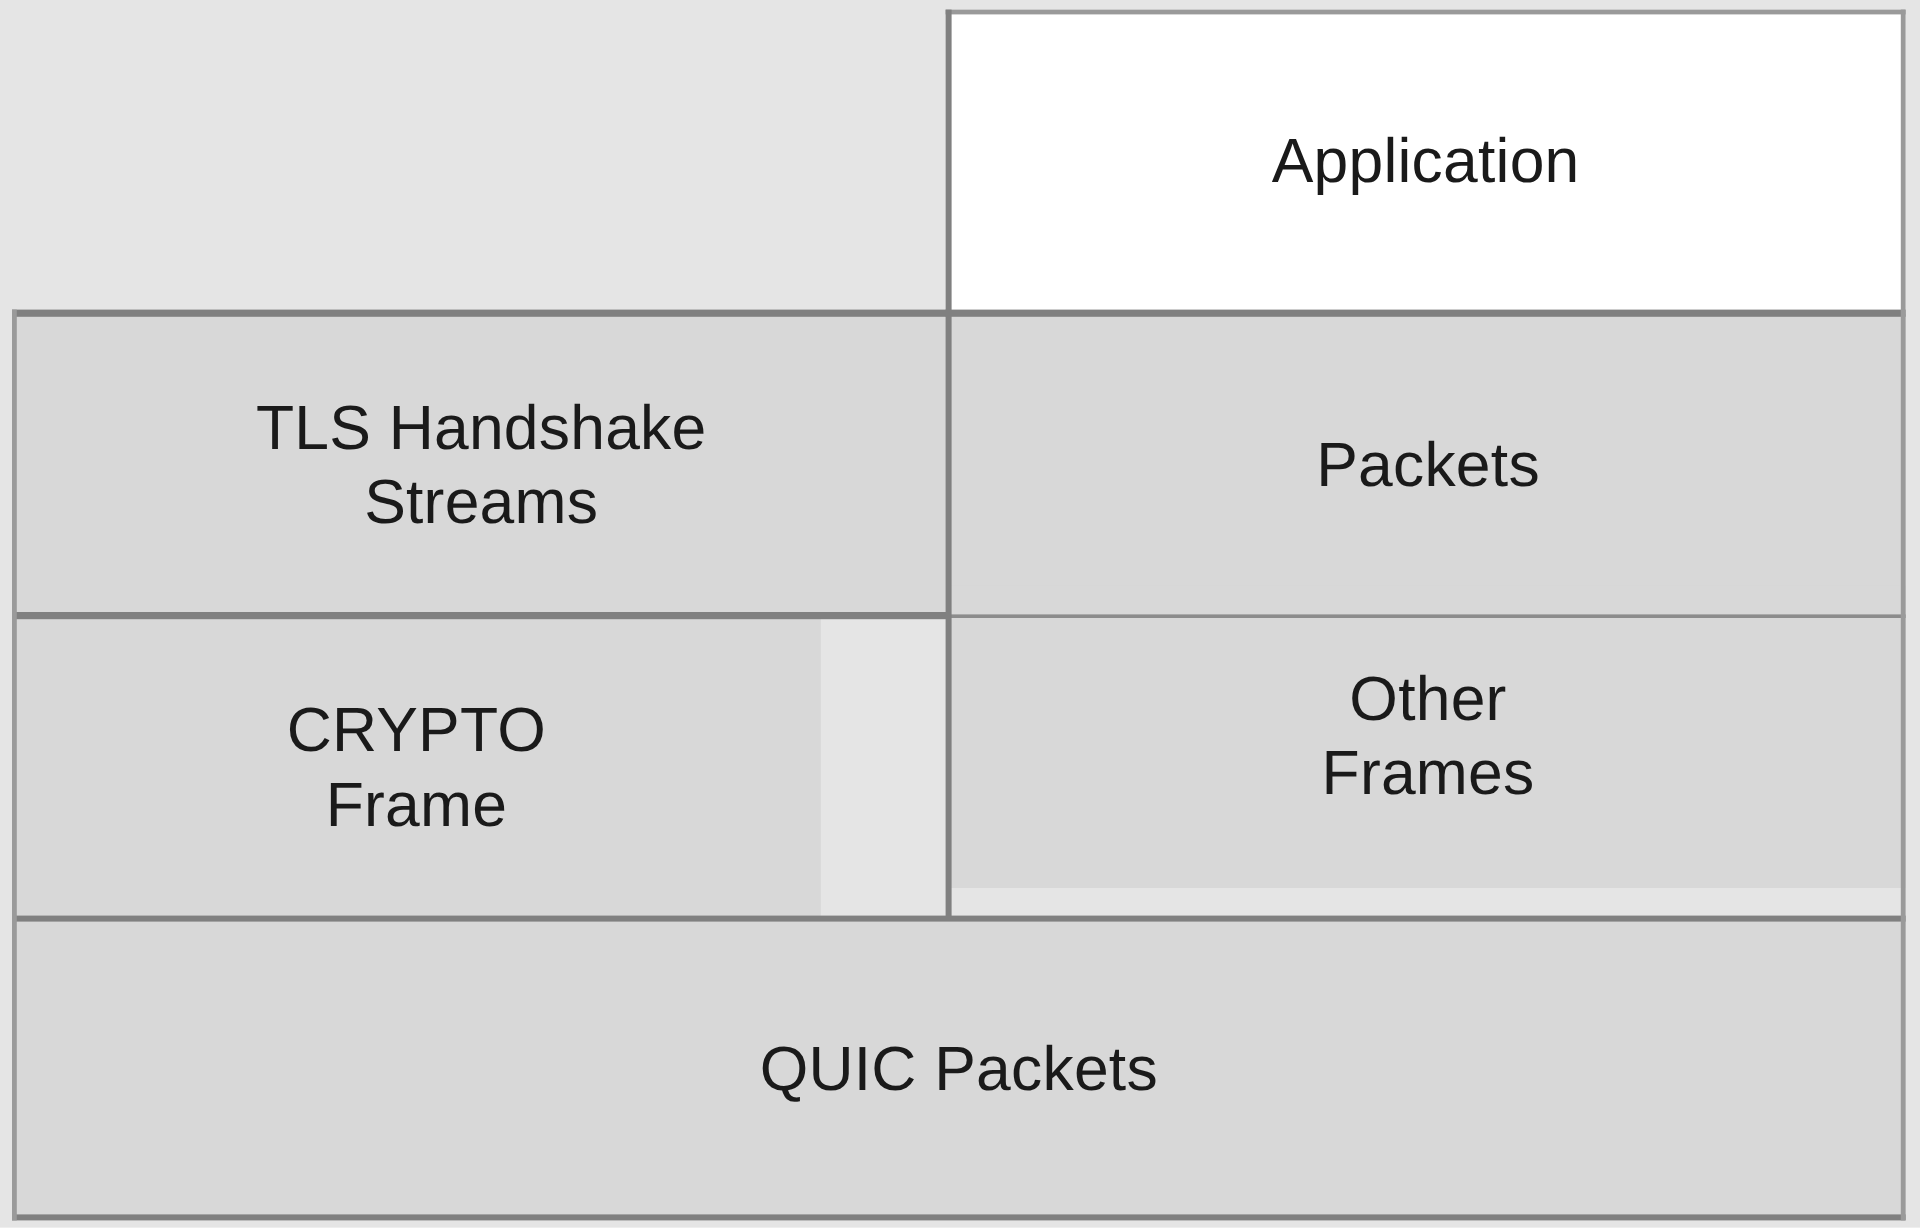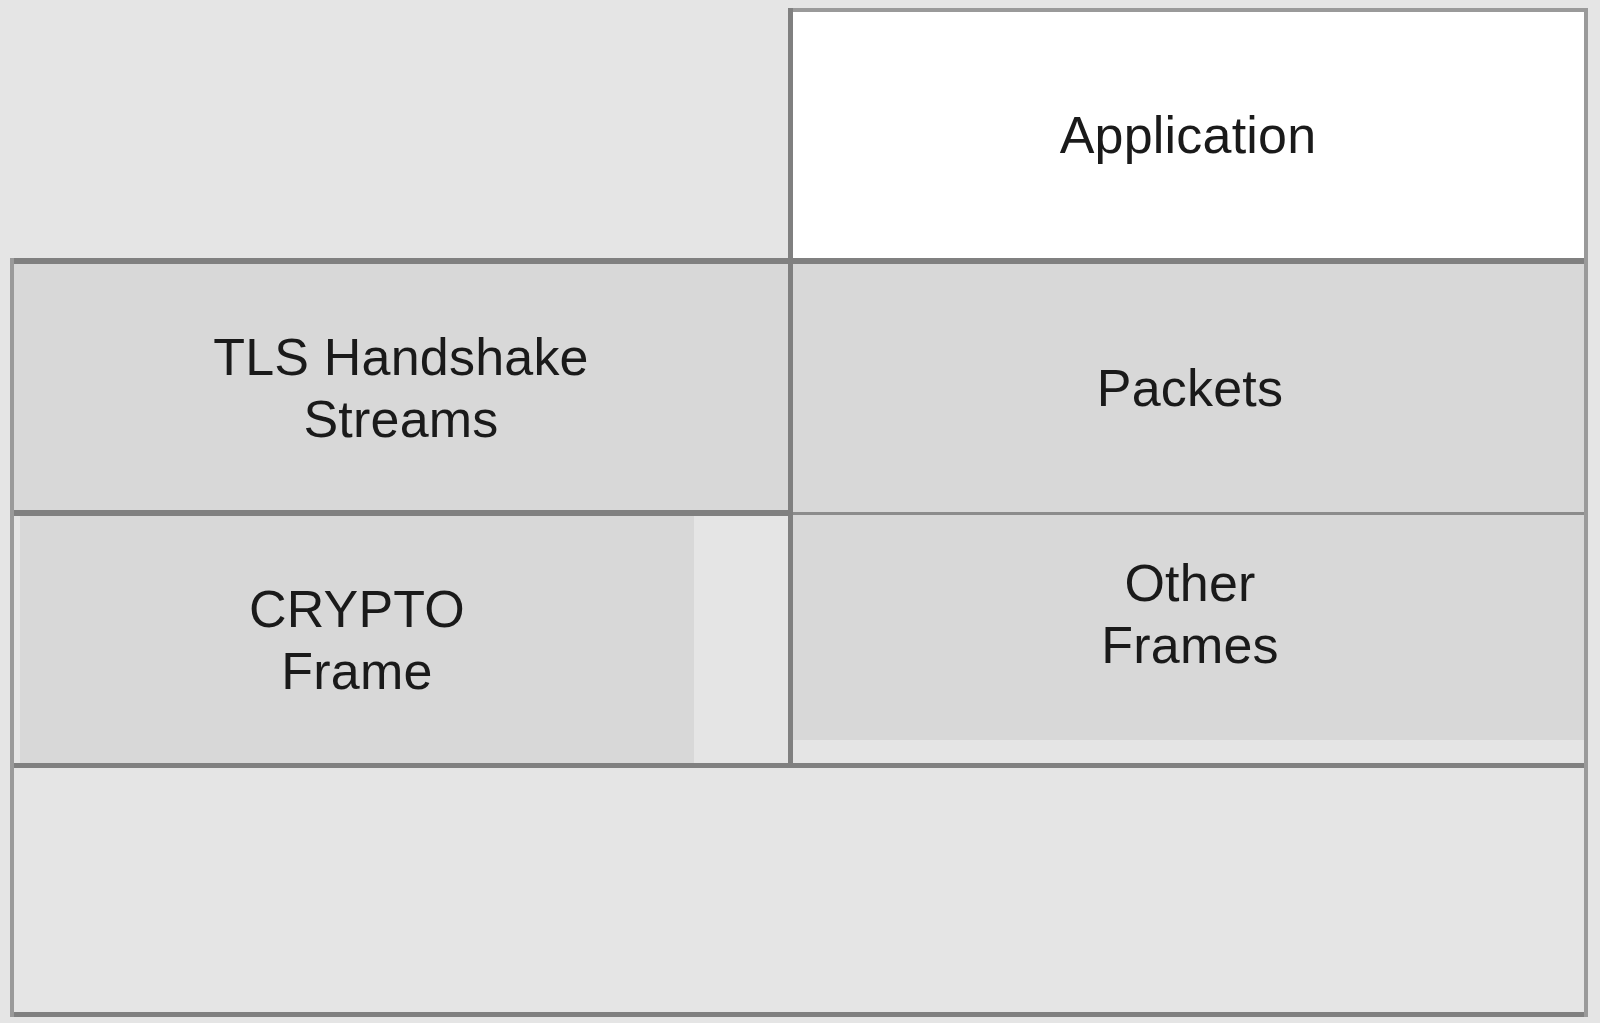--- a/index.html
+++ b/index.html
@@ -45,21 +45,21 @@
     position: absolute;
     background: #808080;
   }
   .rule.light { background: #9a9a9a; }
   .rule.thin  { background: #8c8c8c; }
 
   
   .box-application   { left: 788px;  top: 8px;    width: 800px;  height: 254px; }
   .box-tls           { left: 10px;   top: 262px;  width: 782px;  height: 252px; }
   .box-streams       { left: 792px;  top: 262px;  width: 796px;  height: 252px; }
-  .box-crypto        { left: 20px;   top: 514px;  width: 674px;  height: 252px; }
+  .box-crypto        { left: 10px;   top: 514px;  width: 674px;  height: 252px; }
   .box-otherframes   { left: 792px;  top: 488px;  width: 796px;  height: 252px; }
   .box-quic          { left: 10px;   top: 766px;  width: 1578px; height: 250px; }
 
   
   .h-app-top      { left: 788px;  top: 8px;    width: 800px;  height: 4px;  }
   .h-app-bottom   { left: 788px;  top: 258px;  width: 800px;  height: 6px;  }
   .h-grayrow-top  { left: 10px;   top: 258px;  width: 782px;  height: 6px;  }
   .h-row2-bottom  { left: 10px;   top: 510px;  width: 782px;  height: 6px;  }
   .h-row2r-bottom { left: 792px;  top: 512px;  width: 796px;  height: 3px;  }
   .h-row3-bottom  { left: 10px;   top: 763px;  width: 1578px; height: 5px;  }
@@ -97,20 +97,23 @@
   <div class="box box-crypto">
     <span class="label">CRYPTO
 Frame</span>
   </div>
 
   <div class="box box-otherframes">
     <span class="label">Other
 Frames</span>
   </div>
 
+  <div class="box box-quic">
+    <span class="label">QUIC Packets</span>
+  </div>
 
   <div class="rule h-app-top light"></div>
   <div class="rule h-app-bottom"></div>
   <div class="rule h-grayrow-top"></div>
   <div class="rule h-row2-bottom"></div>
   <div class="rule h-row2r-bottom thin"></div>
   <div class="rule h-row3-bottom"></div>
   <div class="rule h-quic-bottom"></div>
 
   <div class="rule v-left light"></div>

